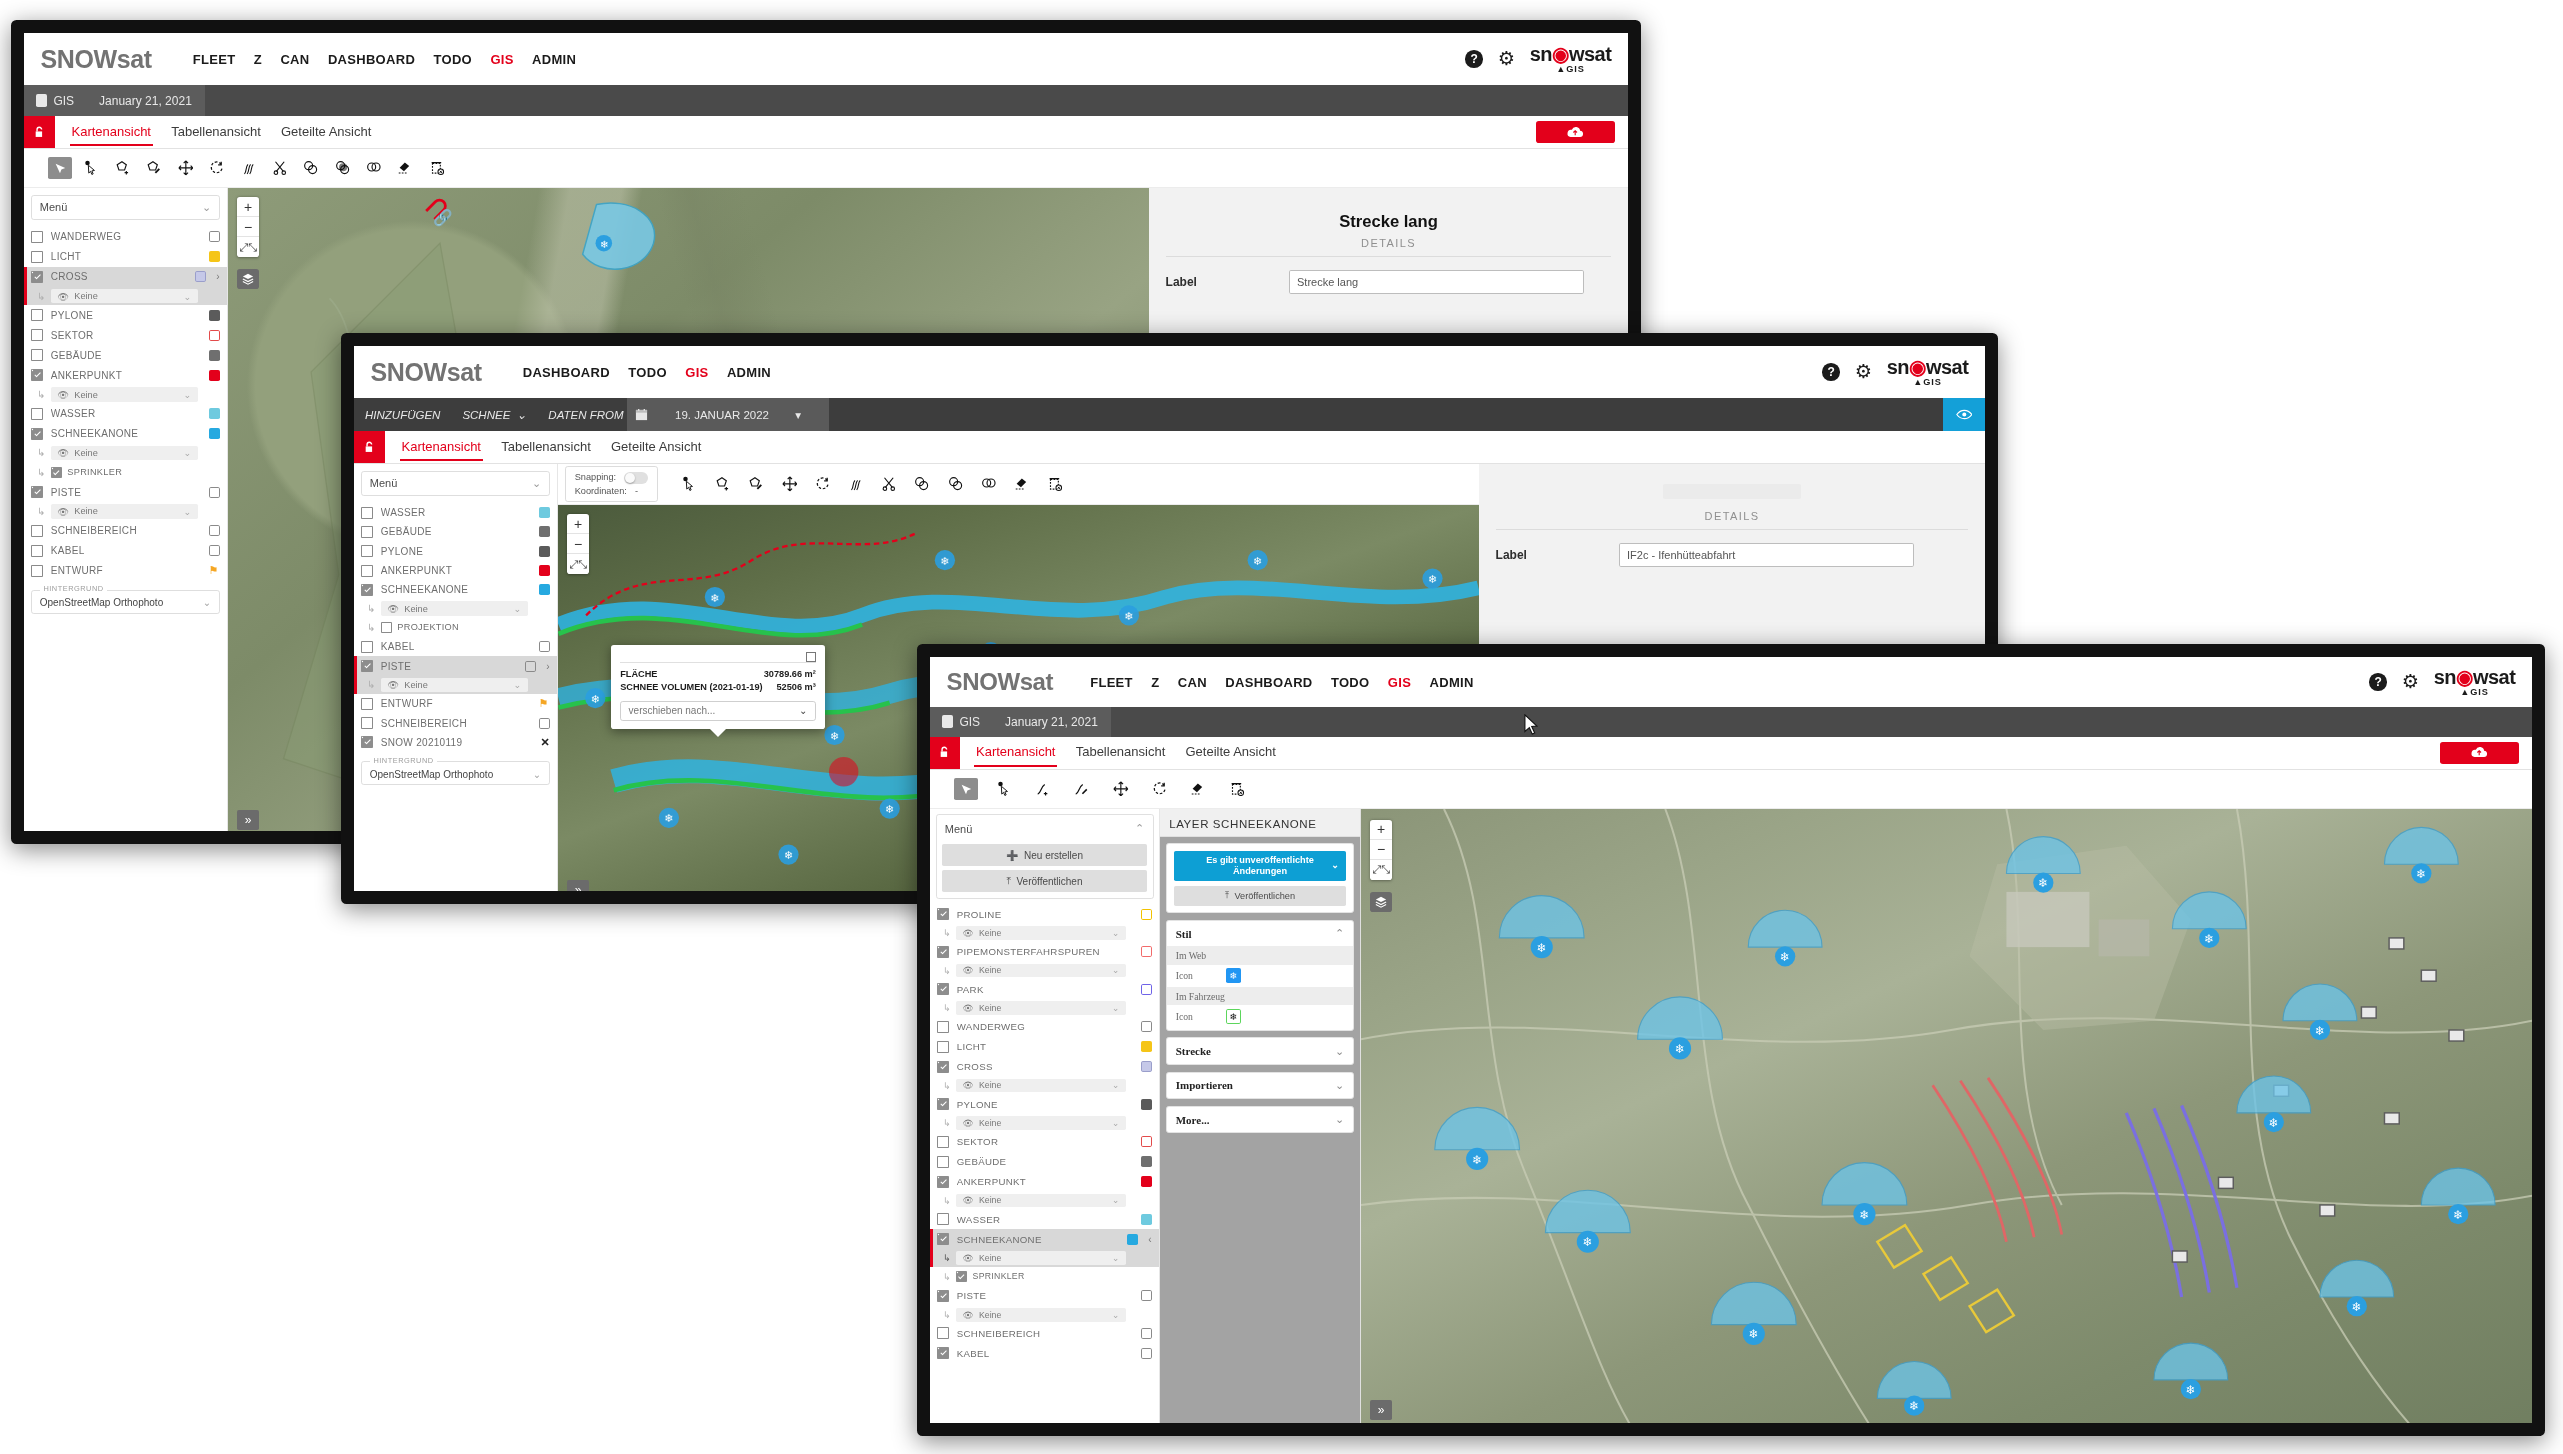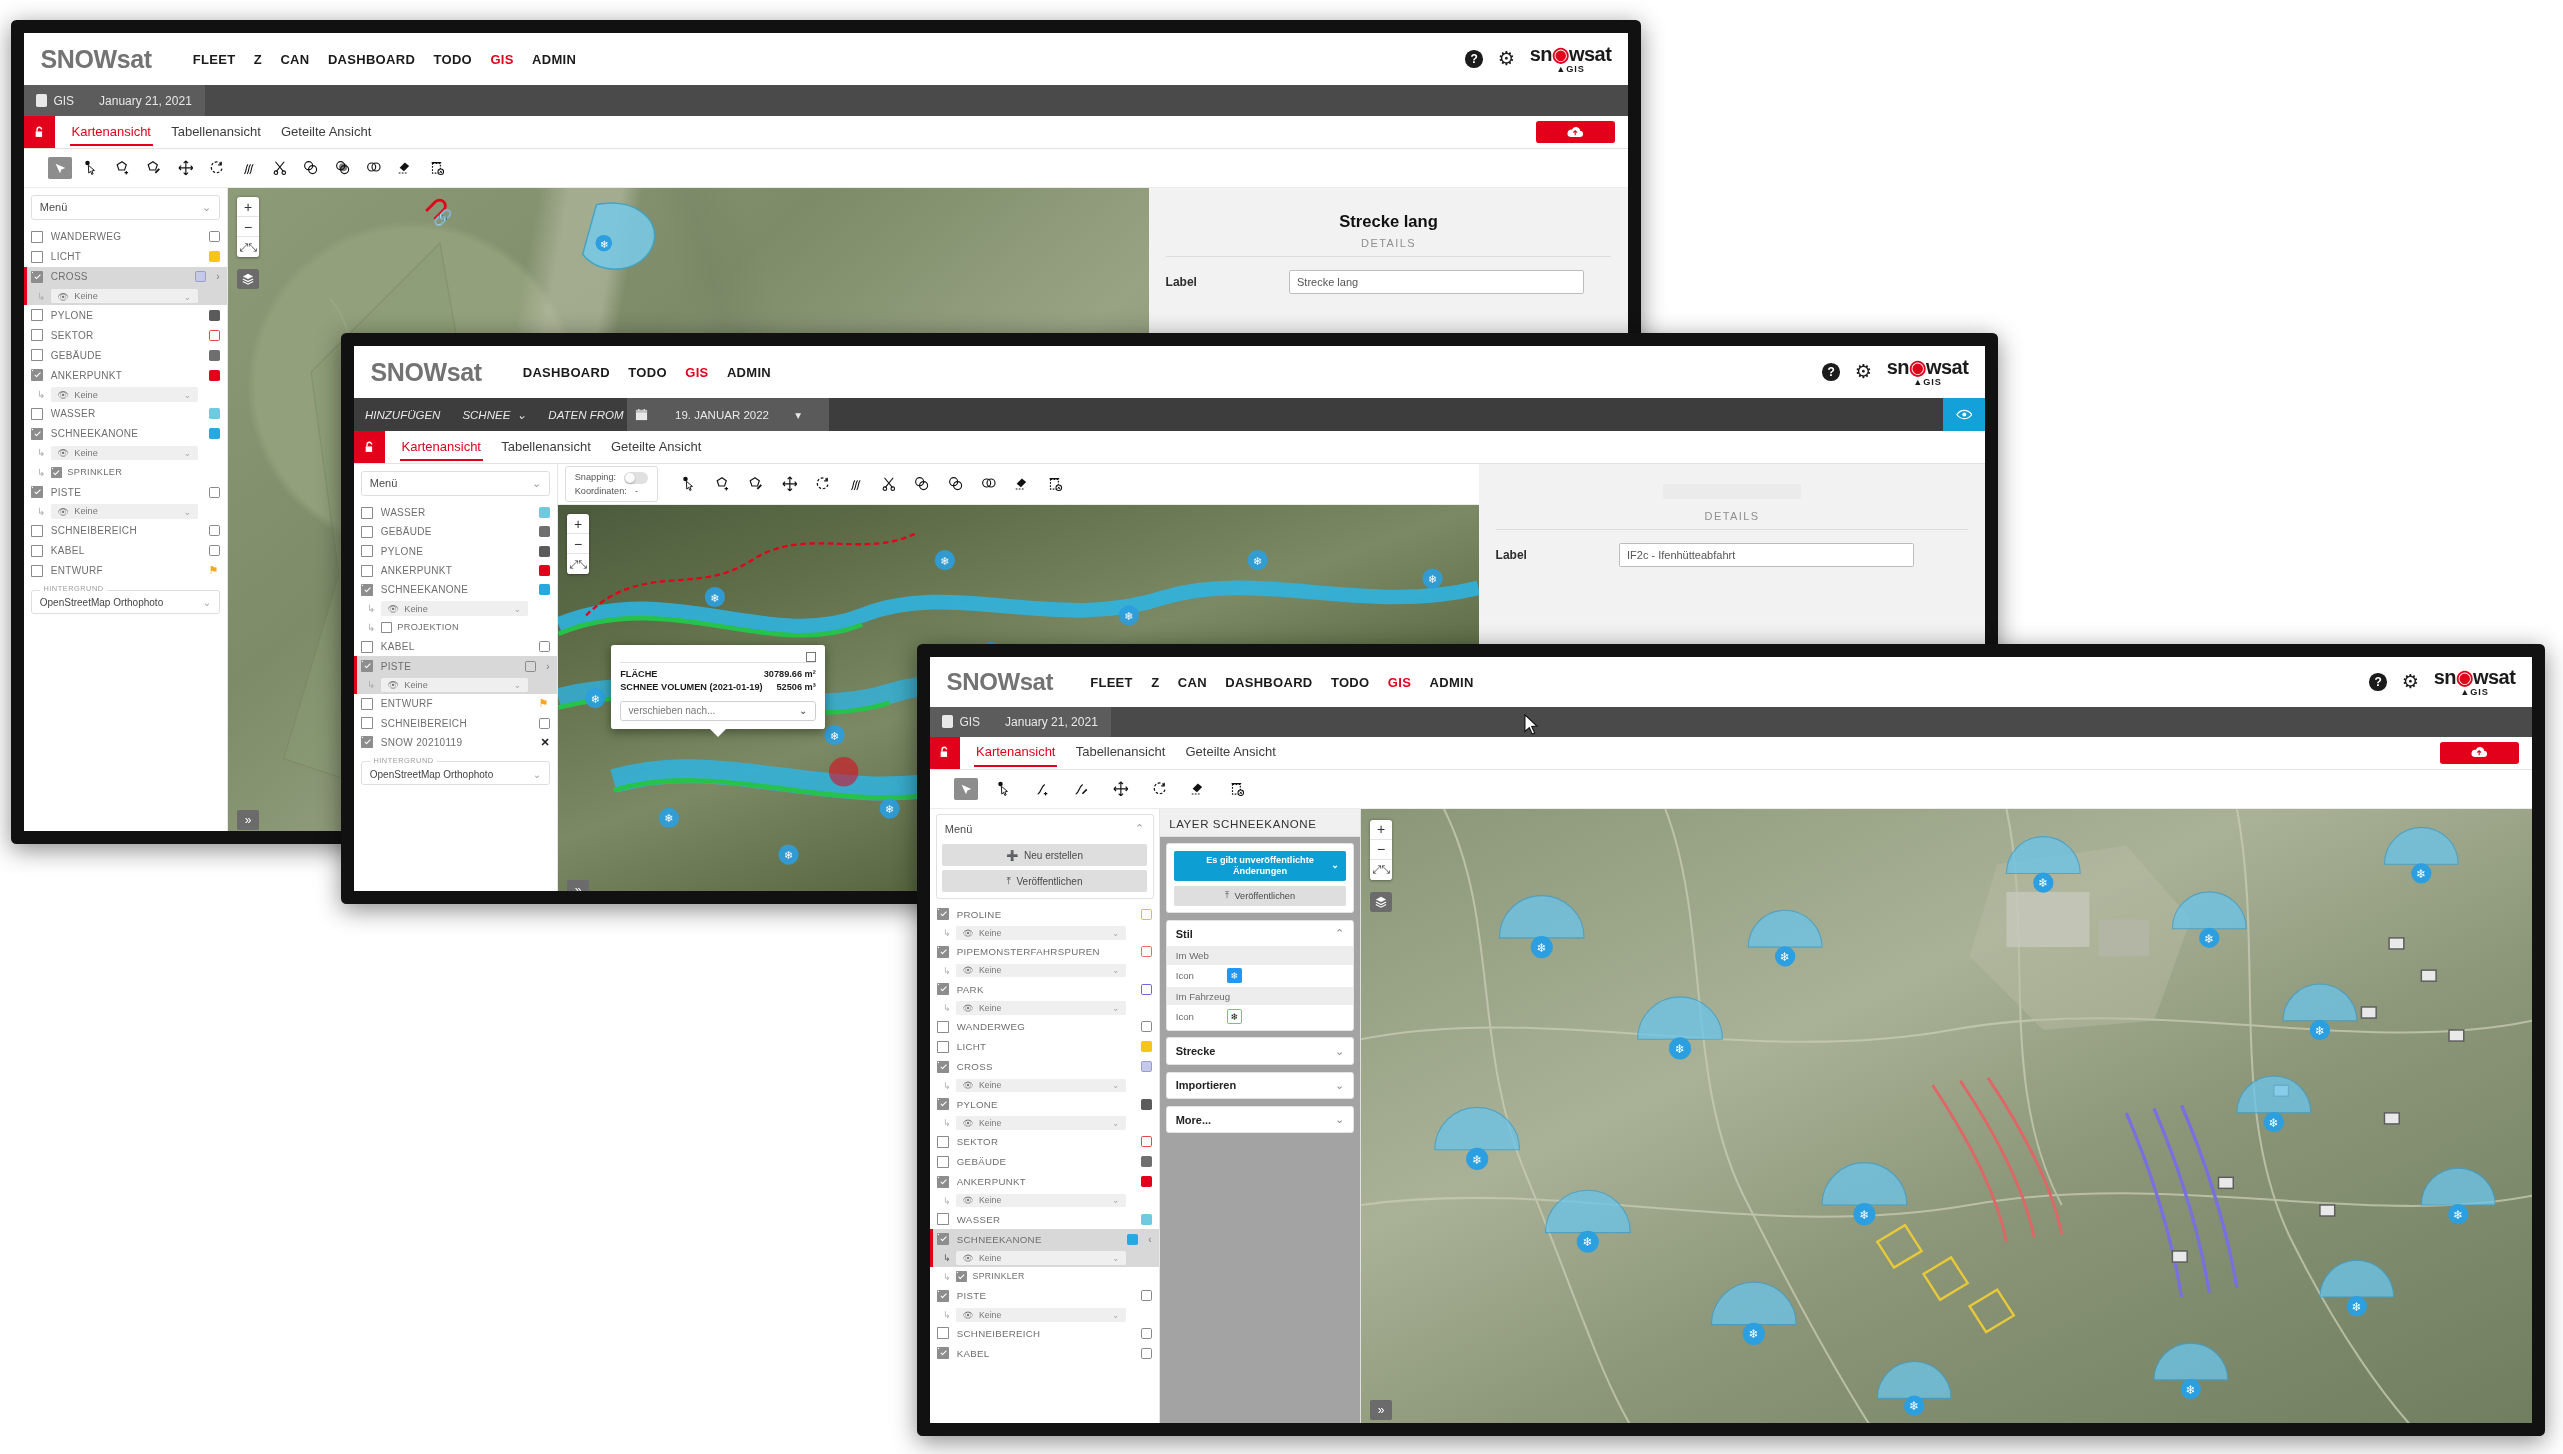--- a/index.html
+++ b/index.html
@@ -122,21 +122,21 @@
   .popup .ptail{position:absolute;left:50%;bottom:-8.3px;margin-left:-8.3px;width:0;height:0;
                 border-left:8.3px solid transparent;border-right:8.3px solid transparent;border-top:8.3px solid #fff;}
 
   
   .lp{background:#a3a3a3;overflow:hidden;}
   .lp-title{color:#333;letter-spacing:0.6px;padding:9.2px 9.2px 6.4px;border-bottom:0.9px solid #e0e0e0;background:#f0f0f0;}
   .card{background:#fff;border:0.9px solid #e3e3e3;border-radius:2.8px;margin:6.4px;padding:6.4px;}
   .btn-blue{background:#0d9fd4;color:#fff;border-radius:1.8px;display:flex;align-items:center;
             justify-content:center;text-align:center;font-weight:bold;position:relative;padding:3.7px 16.6px;}
   .btn-blue .cv{position:absolute;right:7.4px;top:50%;transform:translateY(-50%);}
-  .acc{background:#fff;border:0.9px solid #e3e3e3;border-radius:2.8px;margin:6.4px;}
+  .acc{background:#fff;border:0.9px solid #e3e3e3;border-radius:2.8px;margin:6.4px;font-family:Liberation Serif, serif;}
   .acc-h{display:flex;align-items:center;padding:6.4px 8.3px;color:#232323;font-weight:bold;}
   .acc-h .cv{margin-left:auto;color:#8c8c8c;font-weight:normal;}
   .styrow{display:flex;align-items:center;padding:3.7px 8.3px;color:#6b6b6b;}
   .styrow.sh{background:#ededed;}
   .icochip{width:14.7px;height:14.7px;border-radius:1.8px;display:inline-flex;align-items:center;justify-content:center;
            color:#fff;margin-left:33px;}
 
   .cursor{position:absolute;width:0;height:0;pointer-events:none;}
   .cursor svg{display:block;}
 </style>

